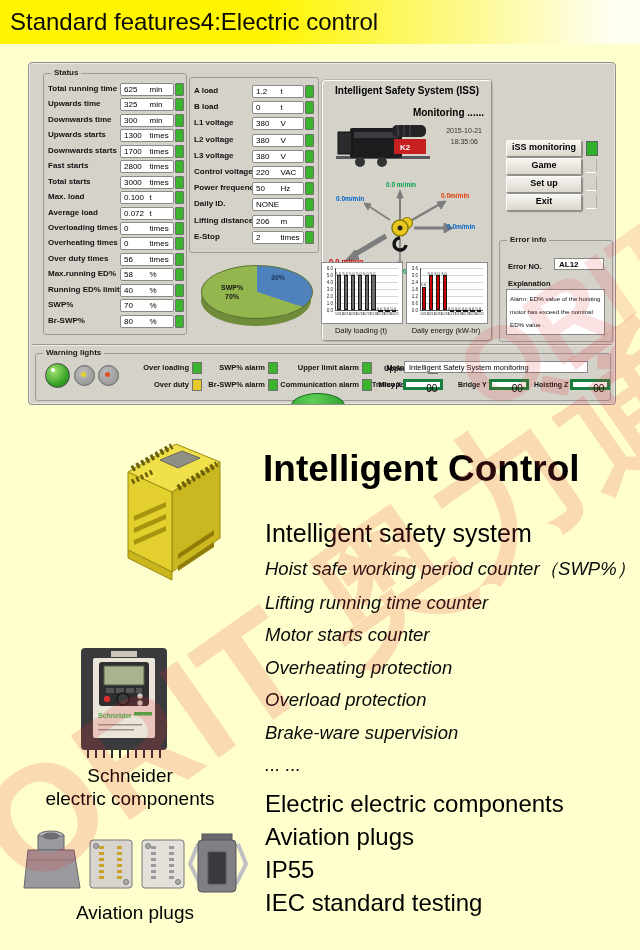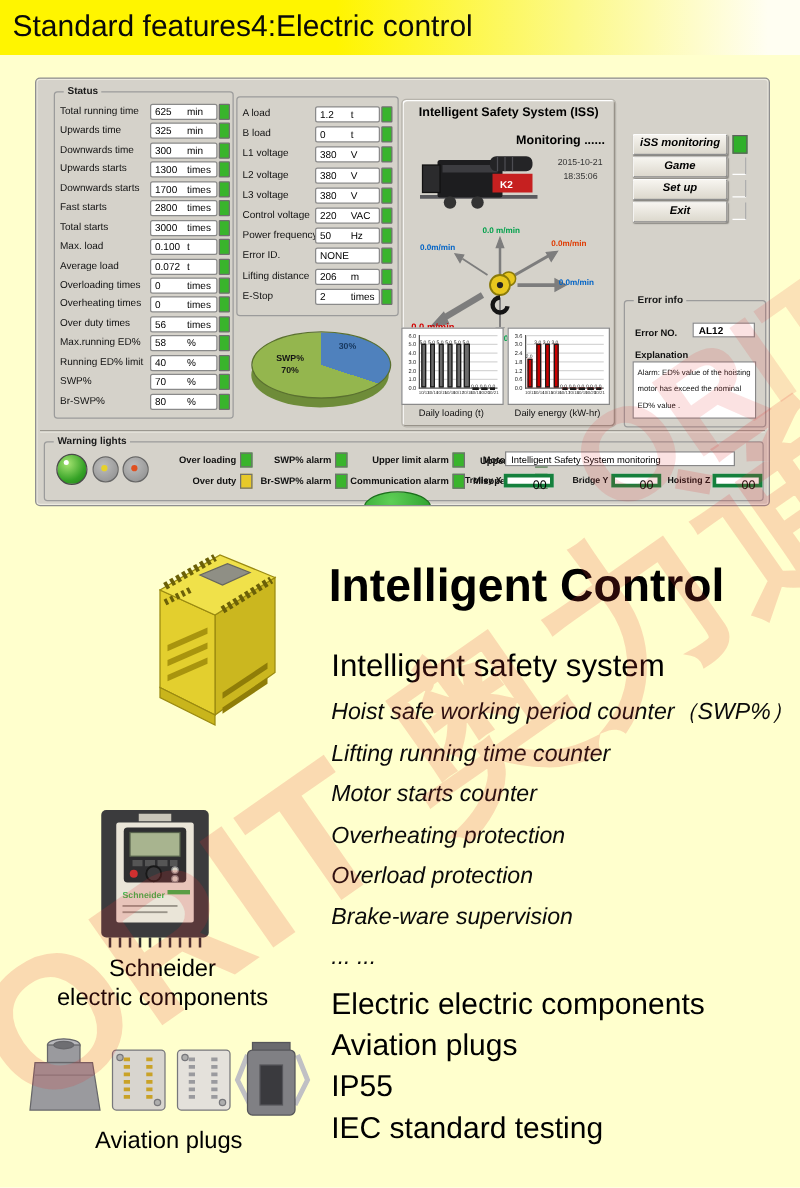--- a/index.html
+++ b/index.html
@@ -18,21 +18,21 @@
   .gb{position:absolute;border:1px solid #9b9b9b;border-radius:3px;}
   .legend{position:absolute;top:-6px;left:7px;background:#D5D2CA;padding:0 3px;
           font-size:8px;font-weight:bold;color:#1a1a1a;white-space:nowrap;}
 
   .panel-status{left:14px;top:10px;width:142px;height:260px;}
   #status-rows{position:absolute;left:0;top:9px;right:0;}
   .srow{position:relative;height:15.45px;}
   .panel-live{left:160px;top:14px;width:128px;height:174px;}
   #live-rows{position:absolute;left:0;top:7px;right:0;}
   .panel-live .srow{height:16.2px;}
-  .srow .lbl{position:absolute;left:4px;top:1px;font-size:8px;font-weight:normal;color:#111;white-space:nowrap;}
+  .srow .lbl{position:absolute;left:4px;top:1px;font-size:8px;font-weight:bold;color:#111;white-space:nowrap;}
   .srow .box{position:absolute;top:0;height:11px;background:#fff;border:1px solid #8a8a8a;border-radius:2px;}
   .panel-status .box{left:76px;width:52px;}
   .panel-live .box{left:62px;width:50px;}
   .box .val{position:absolute;left:3px;top:1px;font-size:8px;color:#000;white-space:nowrap;}
   .box .unit{position:absolute;left:55%;top:1px;font-size:8px;color:#000;white-space:nowrap;}
   .srow .led{position:absolute;top:0;width:7px;height:11px;background:#39B42C;border:1px solid #707070;border-radius:1px;}
   .panel-status .led{left:131px;}
   .panel-live .led{left:115px;}
 
   
@@ -70,21 +70,21 @@
   .xlab{position:absolute;top:49px;font-size:3.5px;color:#333;white-space:nowrap;}
 
   
   #pie{position:absolute;left:170px;top:196px;width:118px;height:74px;}
   .pie-base{position:absolute;left:2px;top:15px;width:110px;height:52px;border-radius:50%;background:#6E8C39;}
   .pie-top{position:absolute;left:2px;top:6px;width:110px;height:52px;border-radius:50%;border:1px solid #5a7030;}
   .pie-lab-blue{position:absolute;left:72px;top:15px;font-size:7px;font-weight:bold;color:#16365C;}
   .pie-lab-green{position:absolute;left:22px;top:24px;font-size:7px;font-weight:bold;color:#151515;text-align:center;line-height:9px;}
 
   
-  #menu{position:absolute;left:470px;top:44px;width:112px;font-style:italic;}
+  #menu{position:absolute;left:470px;top:77px;width:112px;}
   .mrow{position:relative;height:18px;}
   .mbtn{position:absolute;left:7px;top:0;width:74px;height:15px;
         background:linear-gradient(#f7f5f0,#dcd8cd);border:1px solid #8d8d8d;
         border-top-color:#fdfdfd;border-left-color:#fdfdfd;border-radius:2px;
         box-shadow:1px 1px 1px rgba(0,0,0,.35);
         font-size:9px;font-weight:bold;text-align:center;line-height:13px;color:#000;cursor:pointer;}
   .mled{position:absolute;left:87px;top:1px;width:10px;height:13px;
         border-right:1px solid #aeaeae;border-bottom:1px solid #fff;}
   .mled.on{background:#2FB02A;border:1px solid #5f5f5f;}
 
@@ -350,21 +350,21 @@
           </div>
           <div class="srow">
             <span class="lbl">Power frequency</span>
             <div class="box">
               <span class="val">50</span>
               <span class="unit">Hz</span>
             </div>
             <span class="led"></span>
           </div>
           <div class="srow">
-            <span class="lbl">Error ID.</span>
+            <span class="lbl">Daily ID.</span>
             <div class="box">
               <span class="val">NONE</span>
               <span class="unit"></span>
             </div>
             <span class="led"></span>
           </div>
           <div class="srow">
             <span class="lbl">Lifting distance</span>
             <div class="box">
               <span class="val">206</span>

